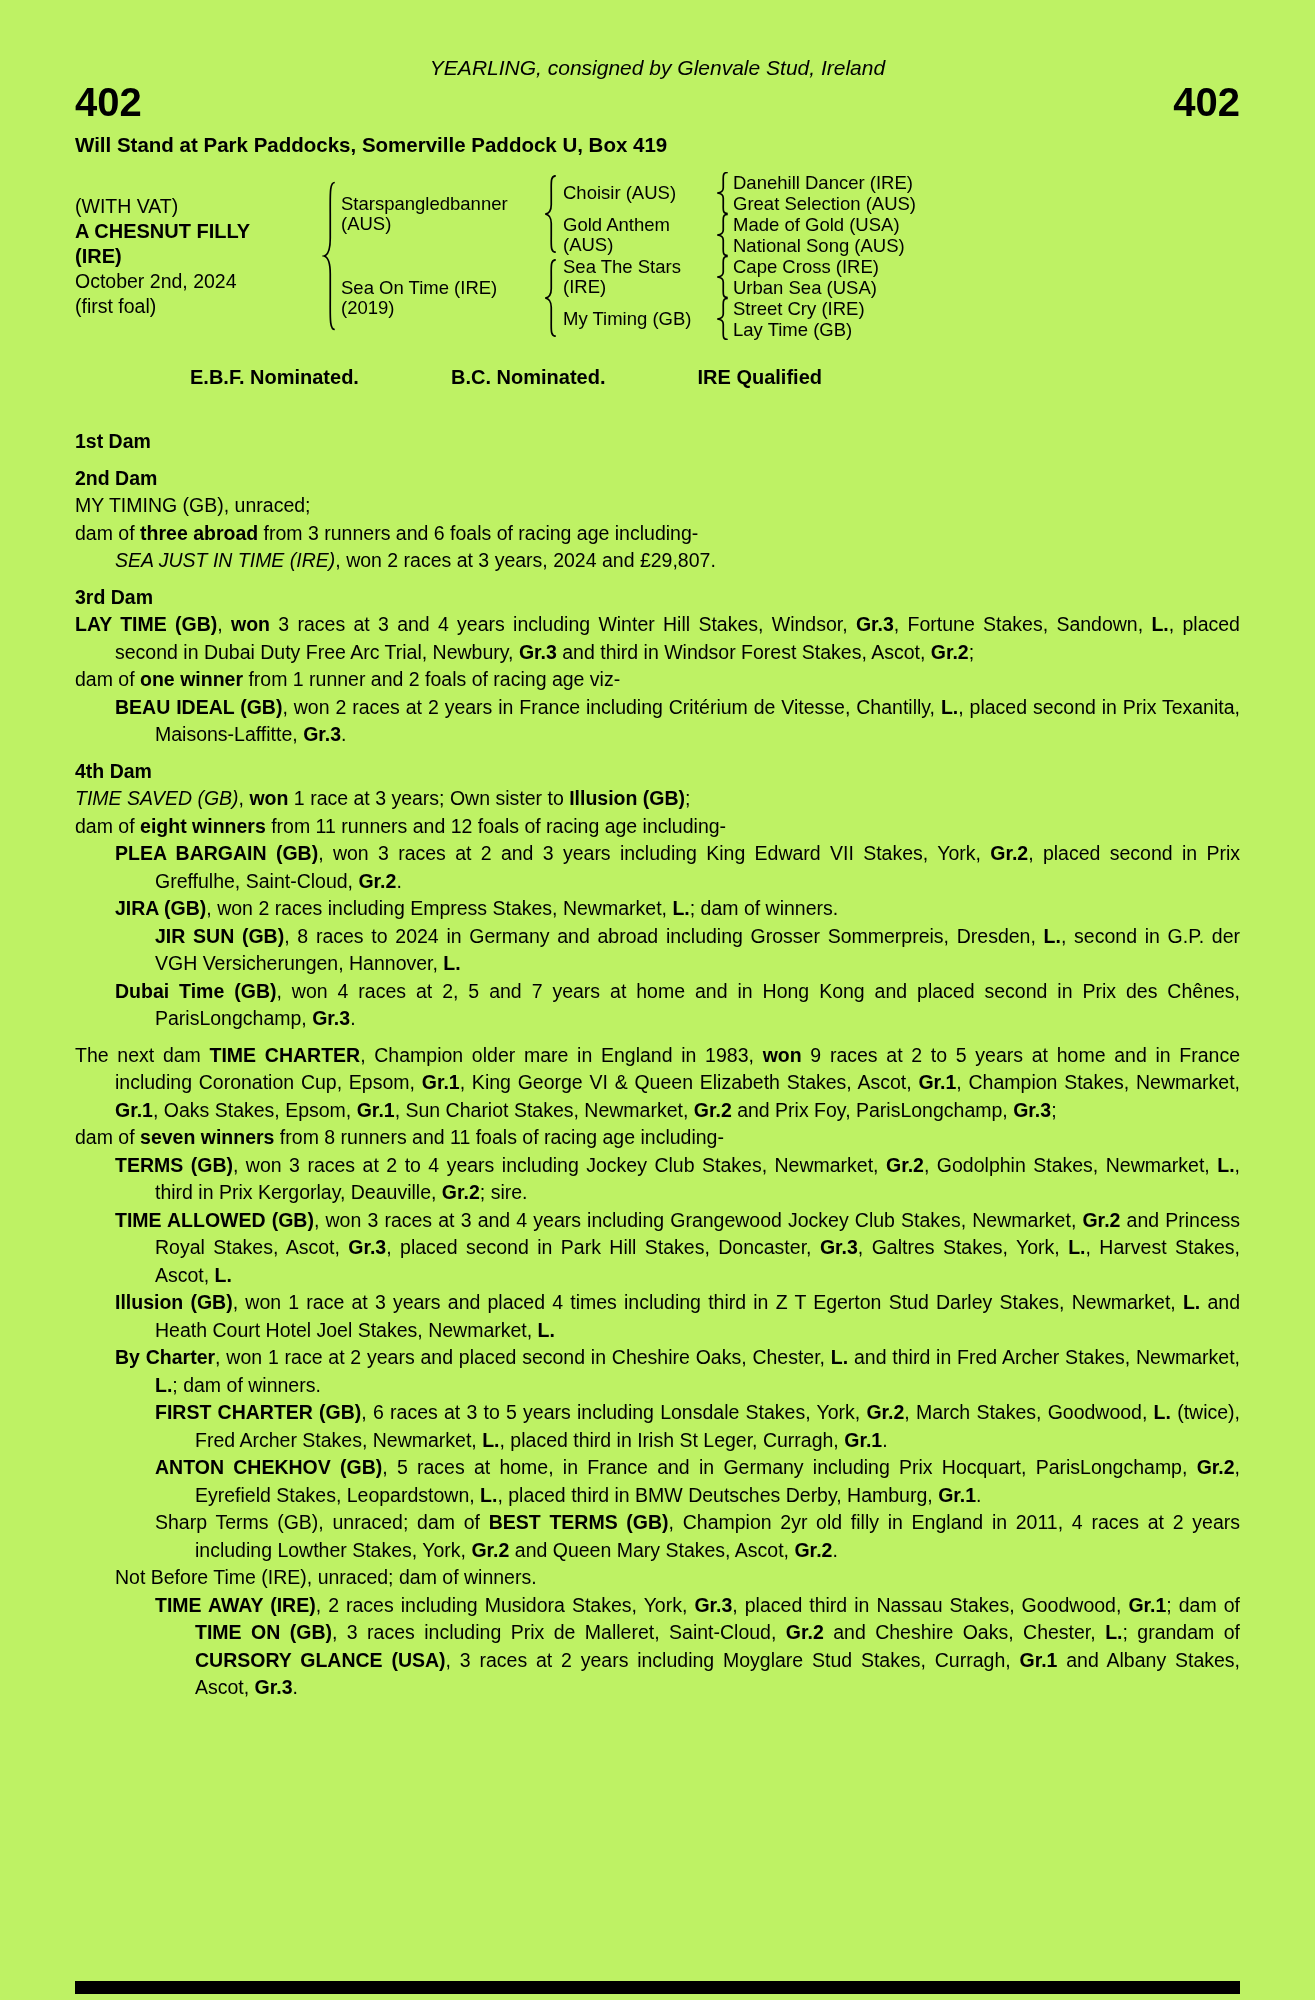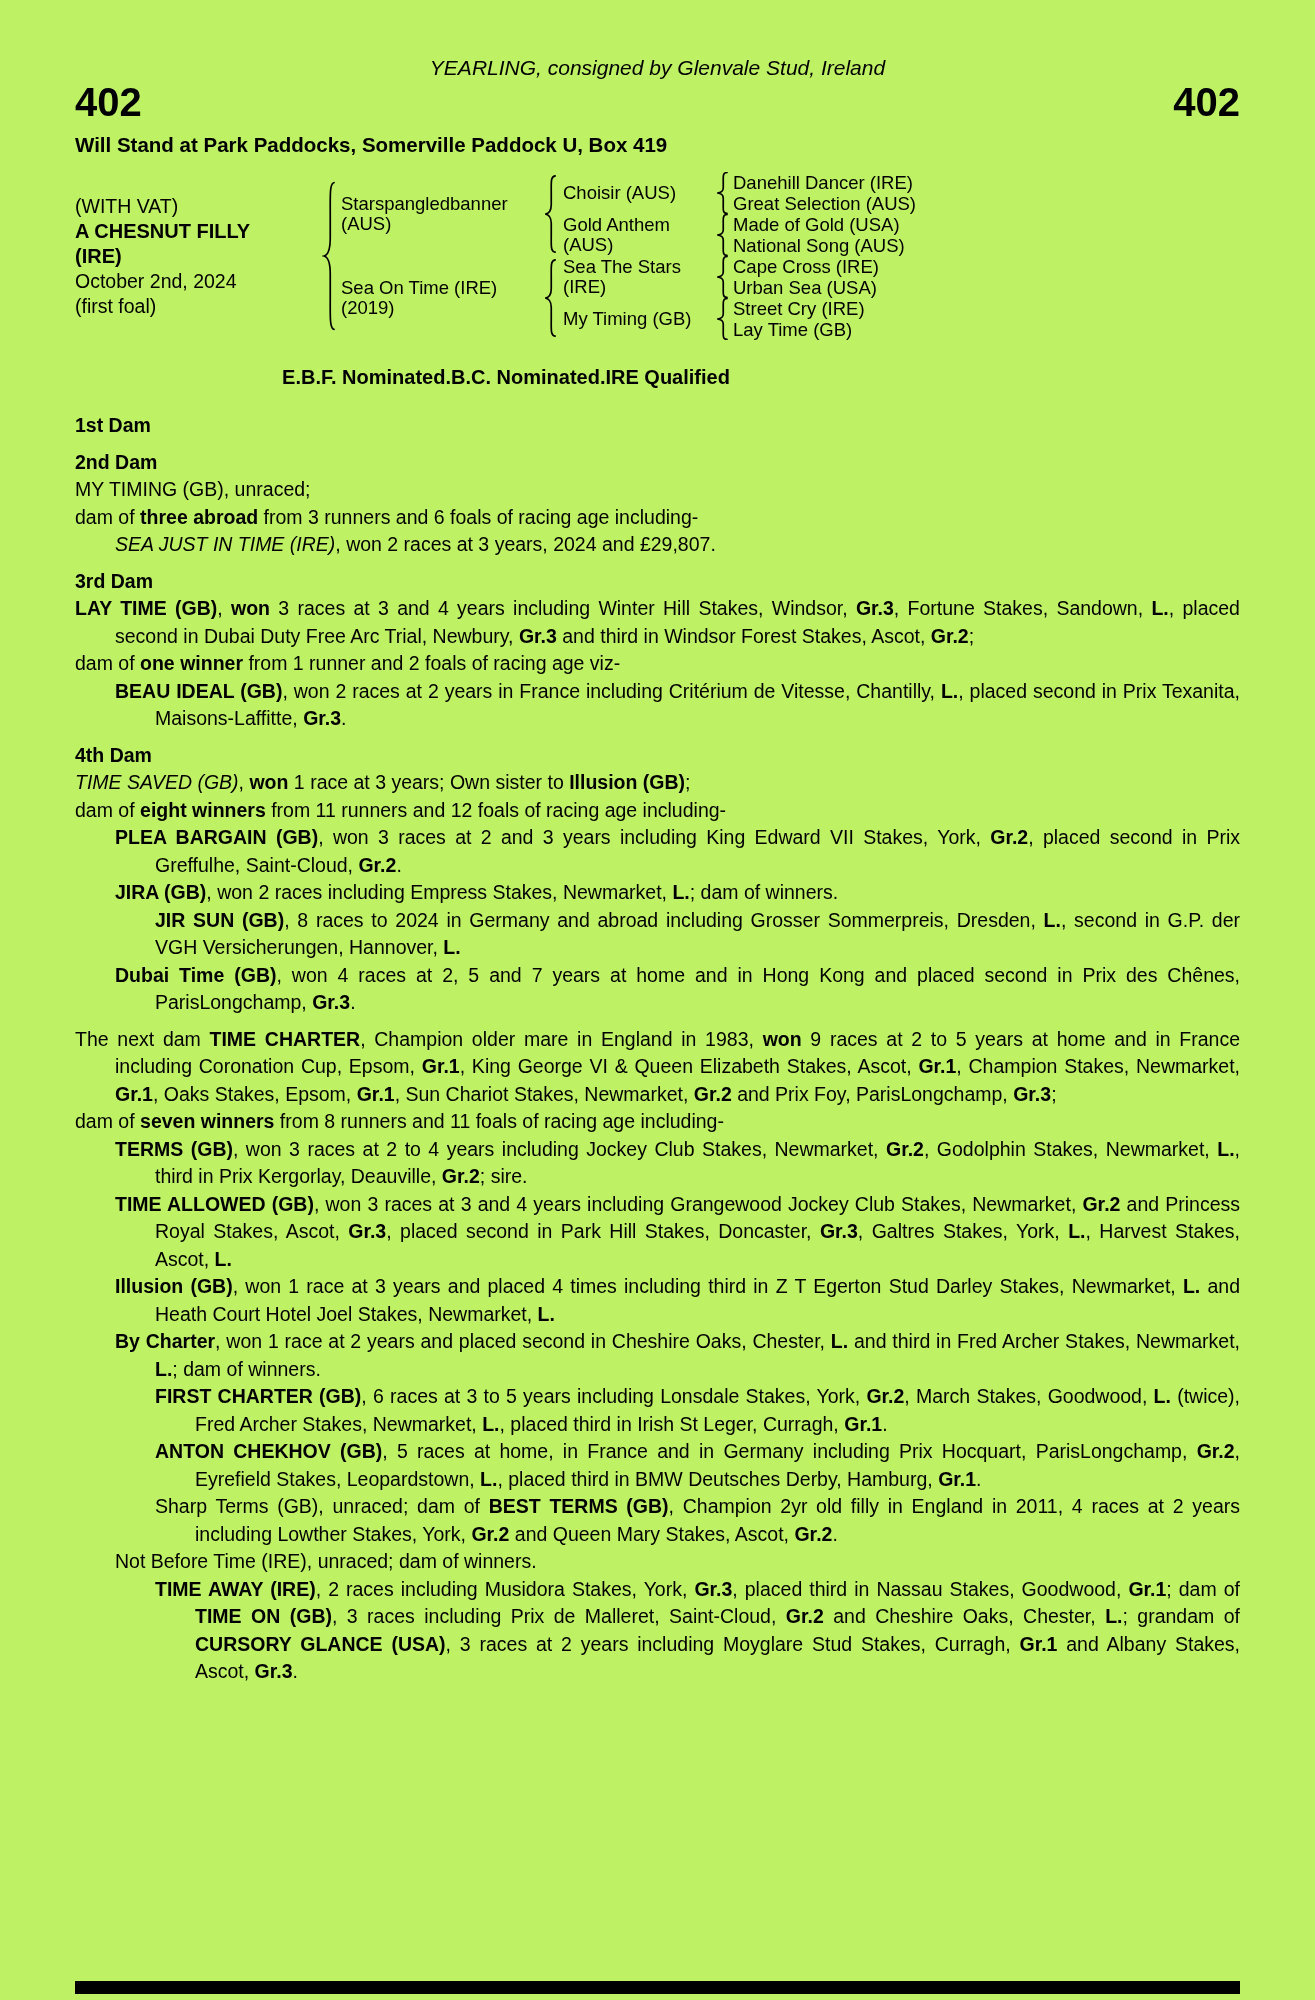--- a/index.html
+++ b/index.html
@@ -70,31 +70,31 @@
   .c-gg8 { grid-column: 6; grid-row: 8; }
 
   .brace-svg { display: block; width: 15px; }
   .brace-big { height: 150px; }
   .brace-med { height: 78px; }
   .brace-sml { height: 42px; }
 
   
   .nominations {
     display: flex;
-    justify-content: center;
+    justify-content: space-between;
     width: 632px;
     margin-left: 115px;
     margin-top: 24px;
     font-weight: 700;
     font-size: 20px;
     line-height: 26px;
   }
 
   
-  .ped-text { margin-top: 22px; font-size: 19.5px; line-height: 27.5px; }
+  .ped-text { margin-top: 38px; font-size: 19.5px; line-height: 27.5px; }
   .ped-text p { margin: 0; }
   .dam-heading { font-weight: 700; margin-top: 9px !important; }
   .body-para { text-align: justify; }
   .gap-above { margin-top: 9px !important; }
   .b { font-weight: 700; }
   .i { font-style: italic; }
 
   .footer-bar {
     position: absolute;
     left: 75px;

